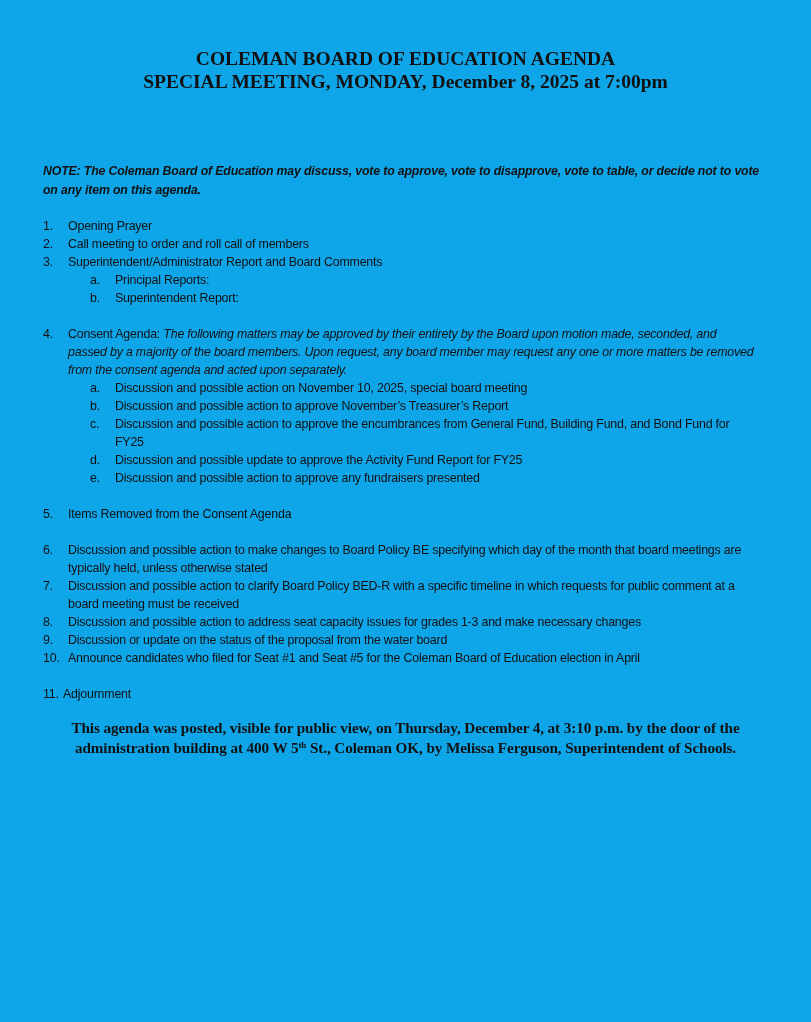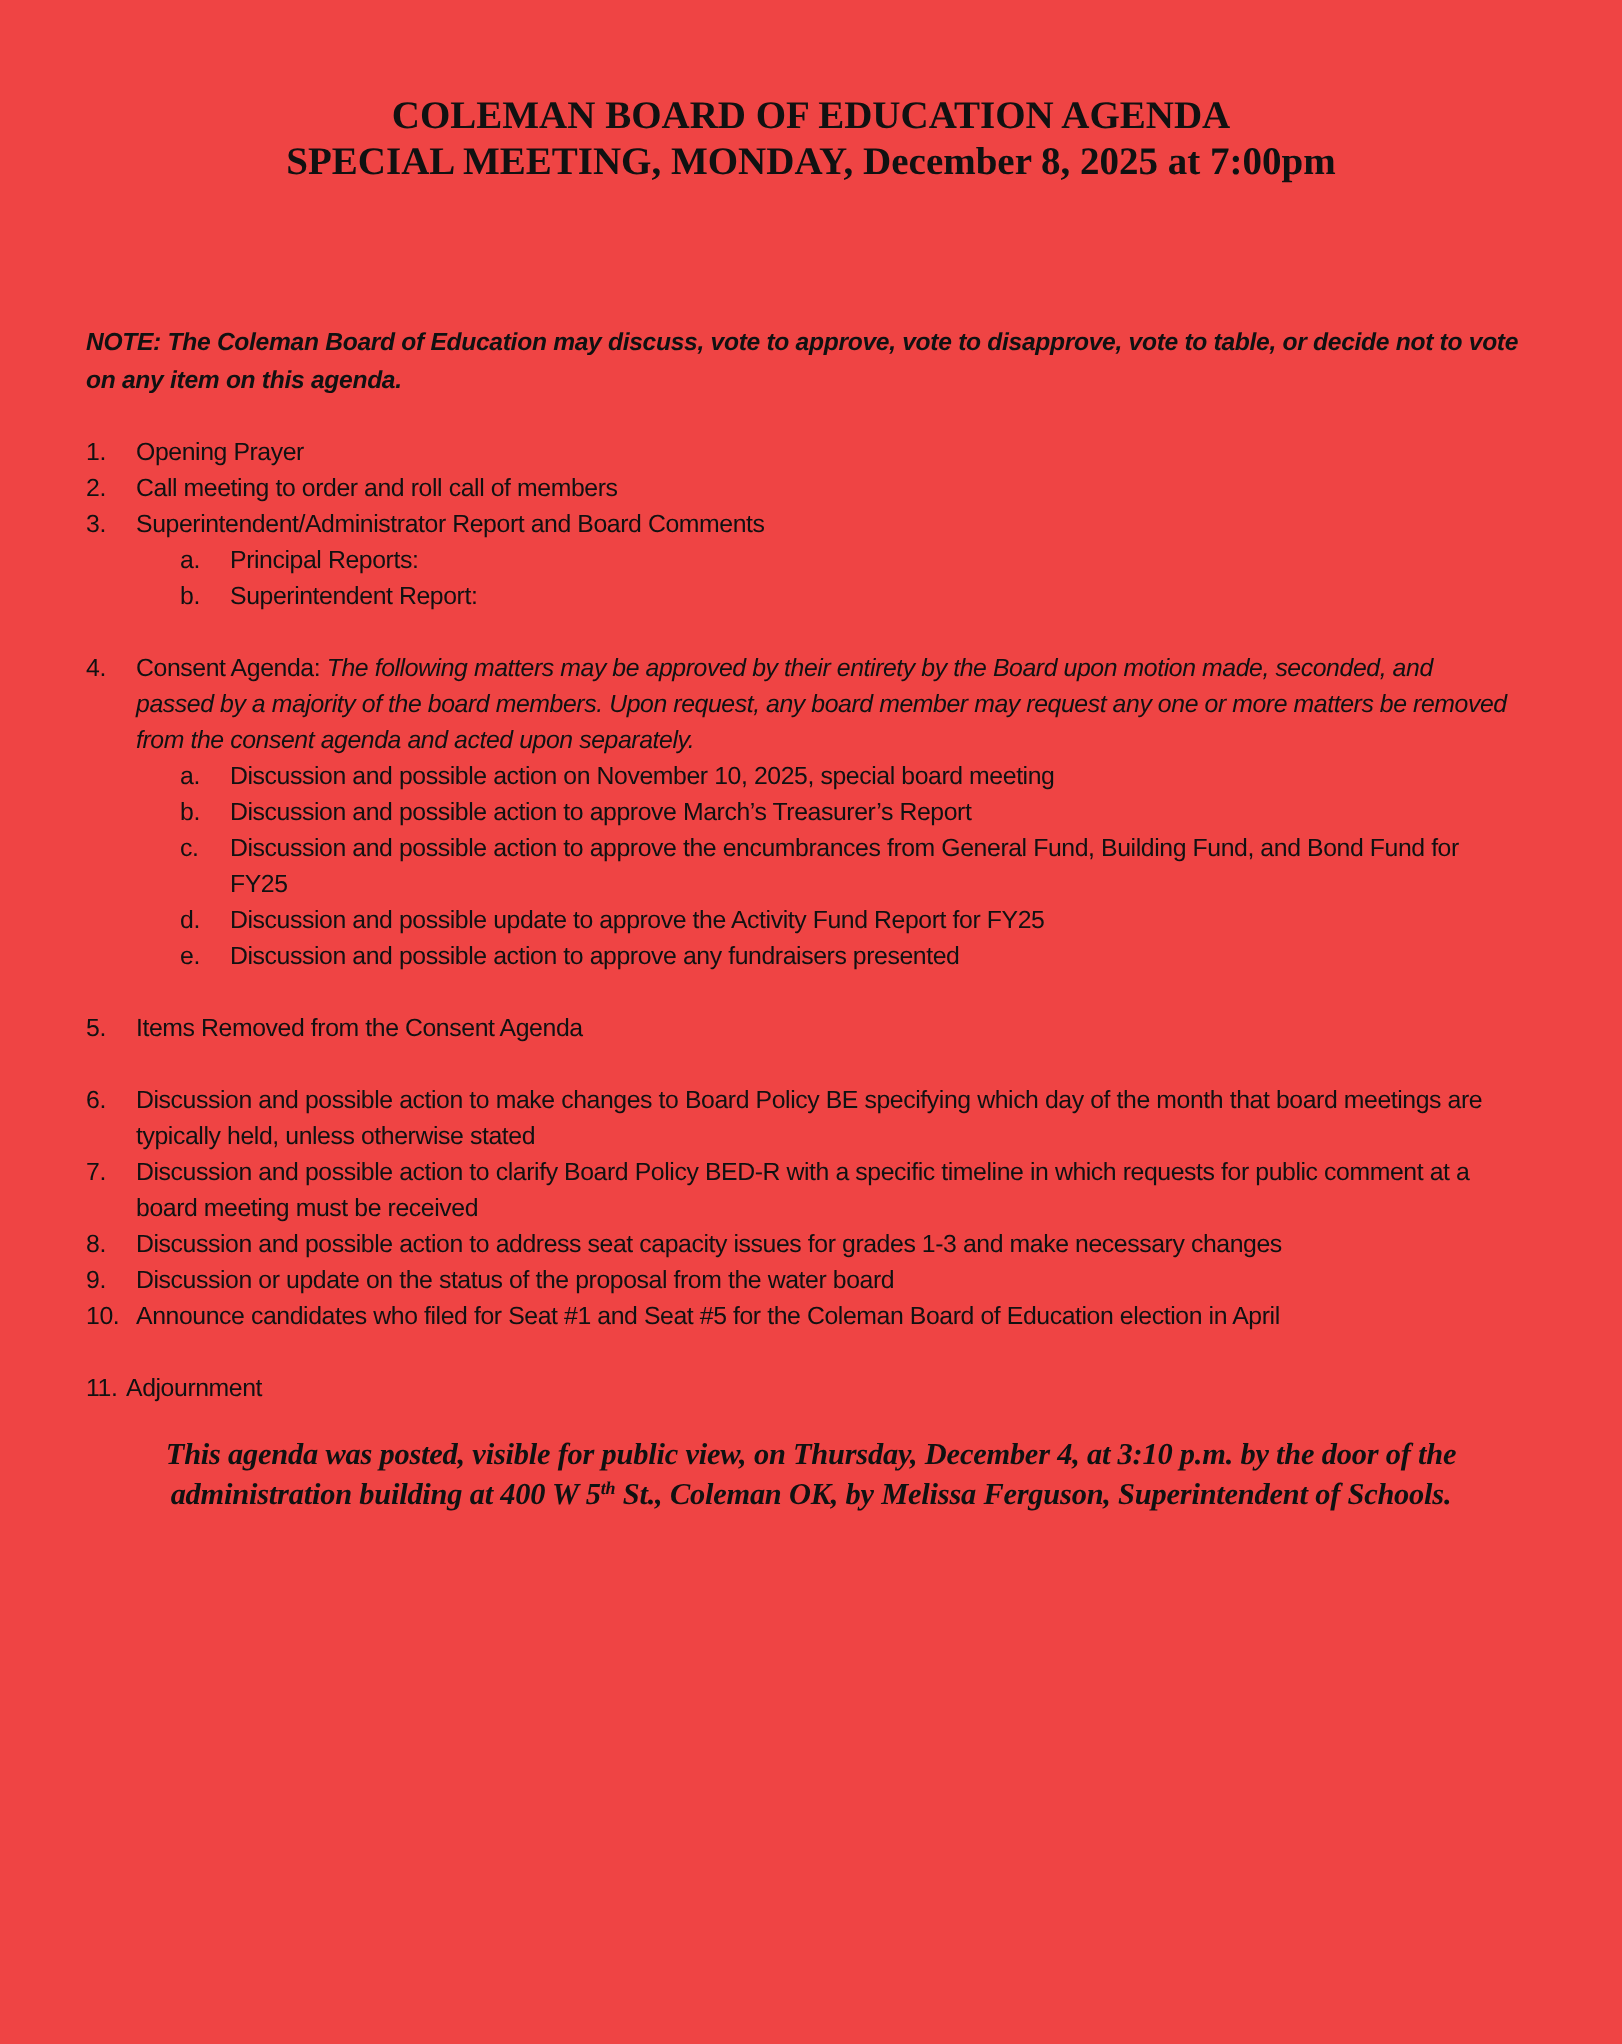--- a/index.html
+++ b/index.html
@@ -1,33 +1,33 @@
 <!DOCTYPE html>
 <html><head>
 <meta charset="utf-8">
 <style>
   html, body { margin: 0; padding: 0; background: #ffffff; }
   body { width: 811px; height: 1022px; position: relative; overflow: hidden; color: #111; }
-  .page { position: absolute; left: 0; top: 0; width: 811px; height: 1022px; background: #ef4444; }
+  .page { position: absolute; left: 0; top: 0; width: 811px; height: 1022px; background: #0ea5e9; }
   .header { position: absolute; top: 47px; left: 0; width: 811px; text-align: center;
     font-family: "Liberation Serif", serif; font-weight: bold; font-size: 19.5px; line-height: 23px; }
   .header div { white-space: nowrap; }
   .note { position: absolute; left: 43px; top: 162px; width: 730px;
     font-family: "Liberation Sans", sans-serif; font-weight: bold; font-style: italic;
     font-size: 12.3px; line-height: 18.5px; letter-spacing: -0.15px; }
   .body-text { font-family: "Liberation Sans", sans-serif; font-size: 12.4px; letter-spacing: -0.2px; }
   .item { position: absolute; left: 43px; width: 720px; line-height: 18px; }
   .num { position: absolute; left: 0; top: 0; }
   .txt { margin-left: 25px; display: block; }
   .sub { position: absolute; left: 90px; width: 670px; line-height: 18px; }
   .sub .letter { position: absolute; left: 0; top: 0; }
   .sub .txt { margin-left: 25px; }
   .italic { font-style: italic; }
   .footer { position: absolute; left: 0; top: 718px; width: 811px; text-align: center;
-    font-family: "Liberation Serif", serif; font-weight: bold; font-style: italic;
+    font-family: "Liberation Serif", serif; font-weight: bold; 
     font-size: 15.2px; line-height: 20px; letter-spacing: -0.1px; }
   .footer sup { font-size: 9px; vertical-align: 5px; line-height: 0; }
 </style>
 </head>
 <body>
 
 <div class="page">
 
   <div class="header">
     <div>COLEMAN BOARD OF EDUCATION AGENDA</div>
@@ -64,21 +64,21 @@
     <div class="item" style="top:325px; width:715px">
       <span class="num">4.</span>
       <span class="txt"><span>Consent Agenda:  </span><span class="italic">The following matters may be approved by their entirety by the Board upon motion made, seconded, and passed by a majority of the board members.  Upon request, any board member may request any one or more matters be removed from the consent agenda and acted upon separately.</span></span>
     </div>
     <div class="sub" style="top:379px">
       <span class="letter">a.</span>
       <span class="txt">Discussion and possible action on November 10, 2025, special board meeting</span>
     </div>
     <div class="sub" style="top:397px">
       <span class="letter">b.</span>
-      <span class="txt">Discussion and possible action to approve March’s Treasurer’s Report</span>
+      <span class="txt">Discussion and possible action to approve November’s Treasurer’s Report</span>
     </div>
     <div class="sub" style="top:415px; width:665px">
       <span class="letter">c.</span>
       <span class="txt">Discussion and possible action to approve the encumbrances from General Fund, Building Fund, and Bond Fund for FY25</span>
     </div>
     <div class="sub" style="top:451px">
       <span class="letter">d.</span>
       <span class="txt">Discussion and possible update to approve the Activity Fund Report for FY25</span>
     </div>
     <div class="sub" style="top:469px">

